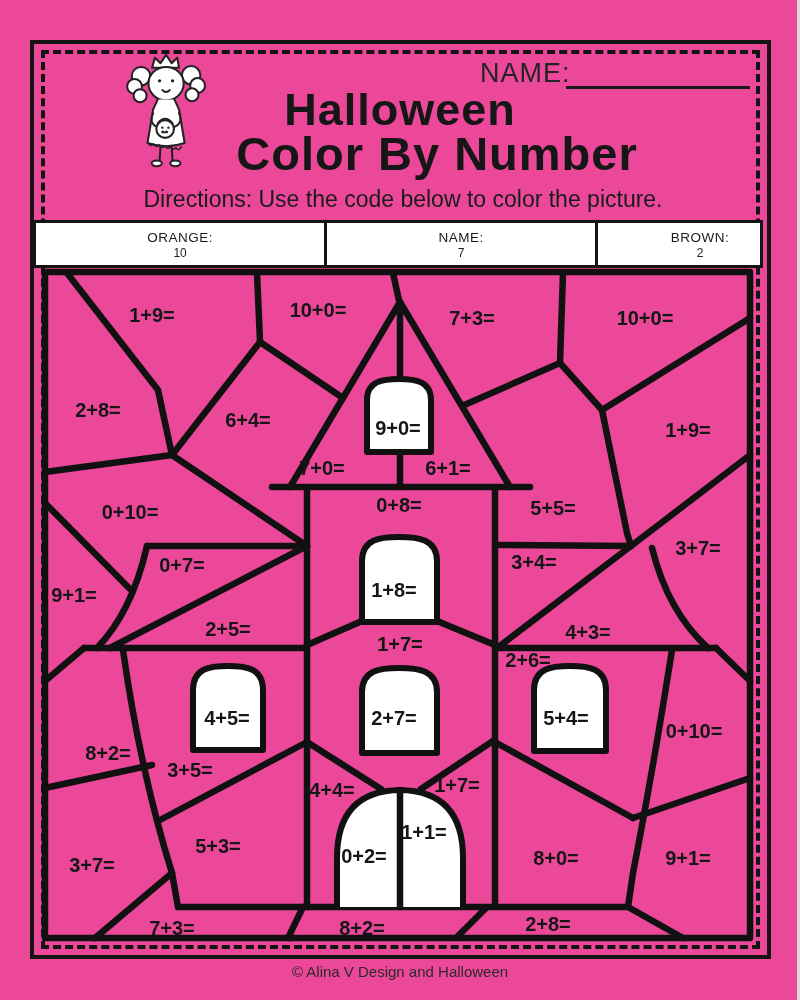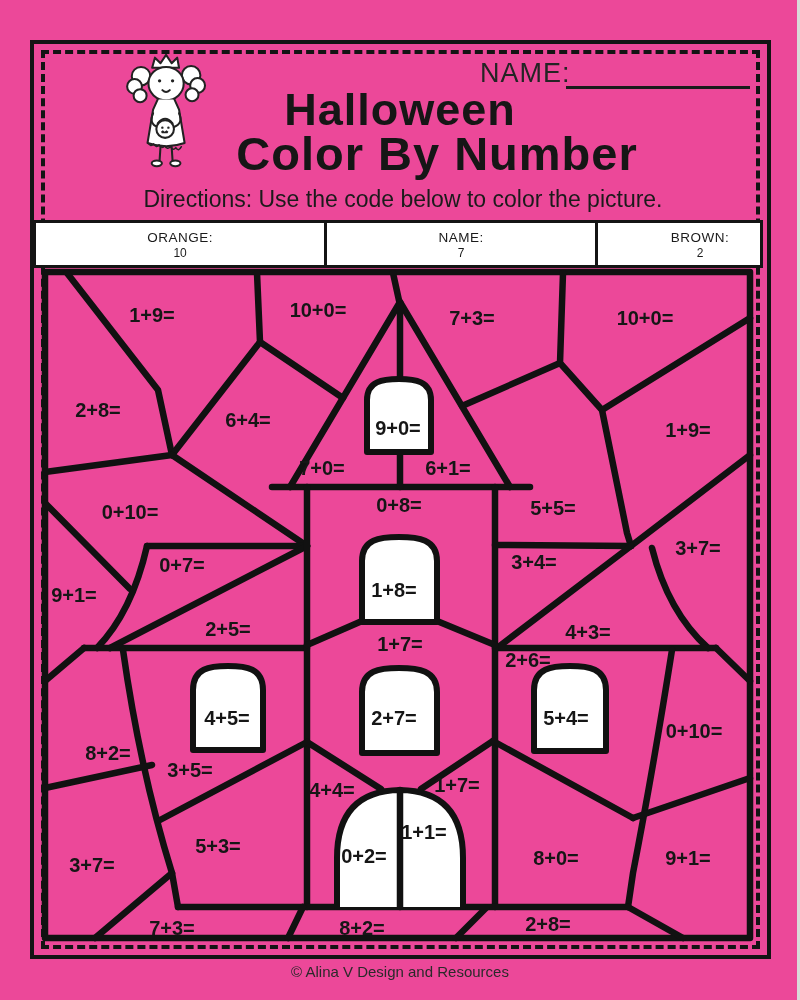--- a/index.html
+++ b/index.html
@@ -222,15 +222,15 @@
         <text x="364" y="863">0+2=</text>
         <text x="556" y="865">8+0=</text>
         <text x="92" y="872">3+7=</text>
         <text x="688" y="865">9+1=</text>
         <text x="172" y="935">7+3=</text>
         <text x="362" y="935">8+2=</text>
         <text x="548" y="931">2+8=</text>
       </g>
   </svg>
 
-  <div class="footer">© Alina V Design and Resources</div>
+  <div class="footer">© Alina V Design and Halloween</div>
   <div class="scan-edge"></div>
 </div>
 
 </body></html>

